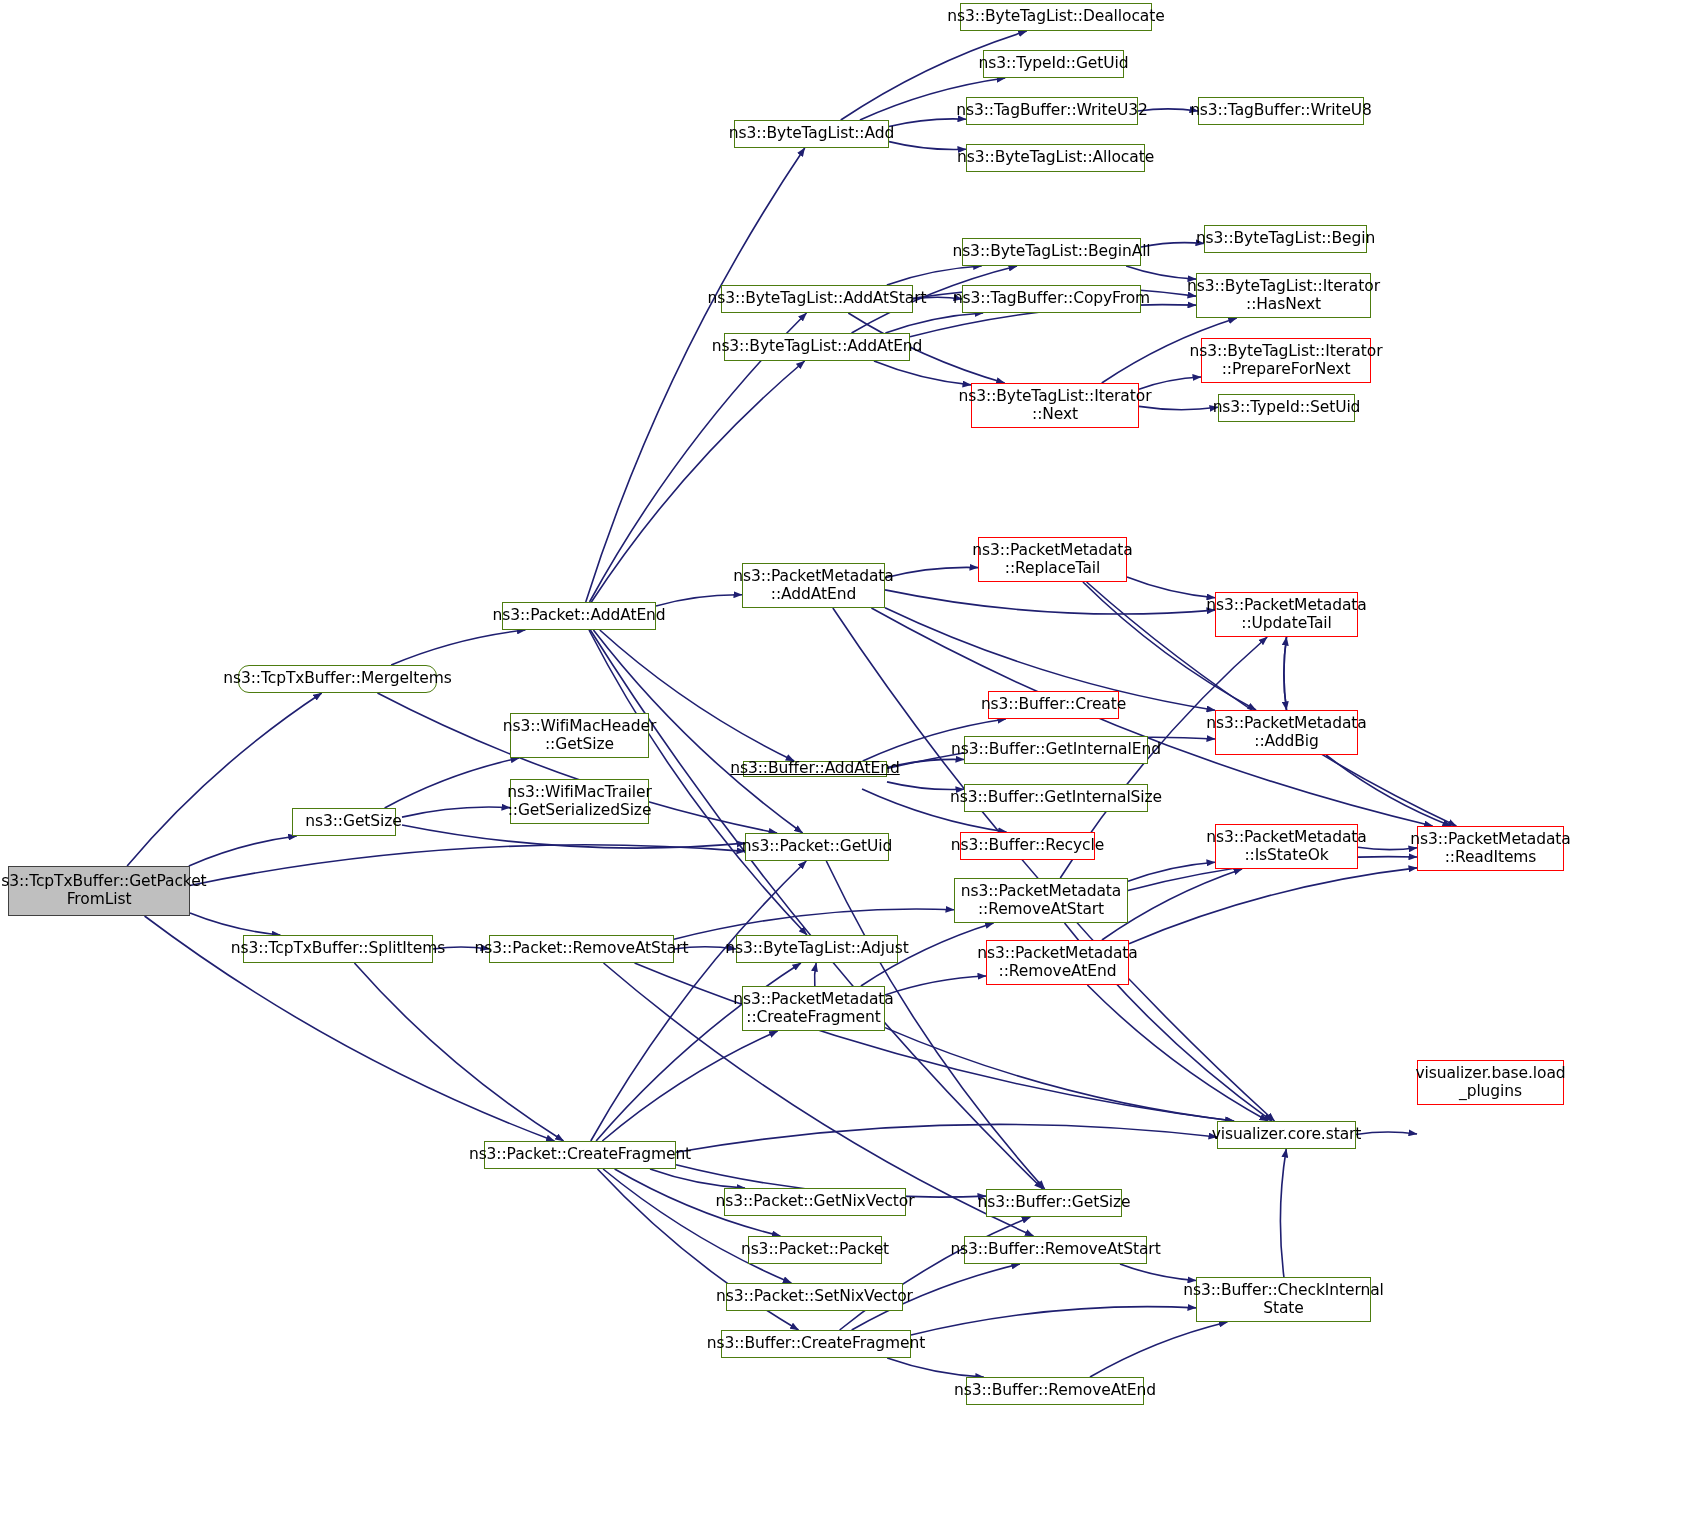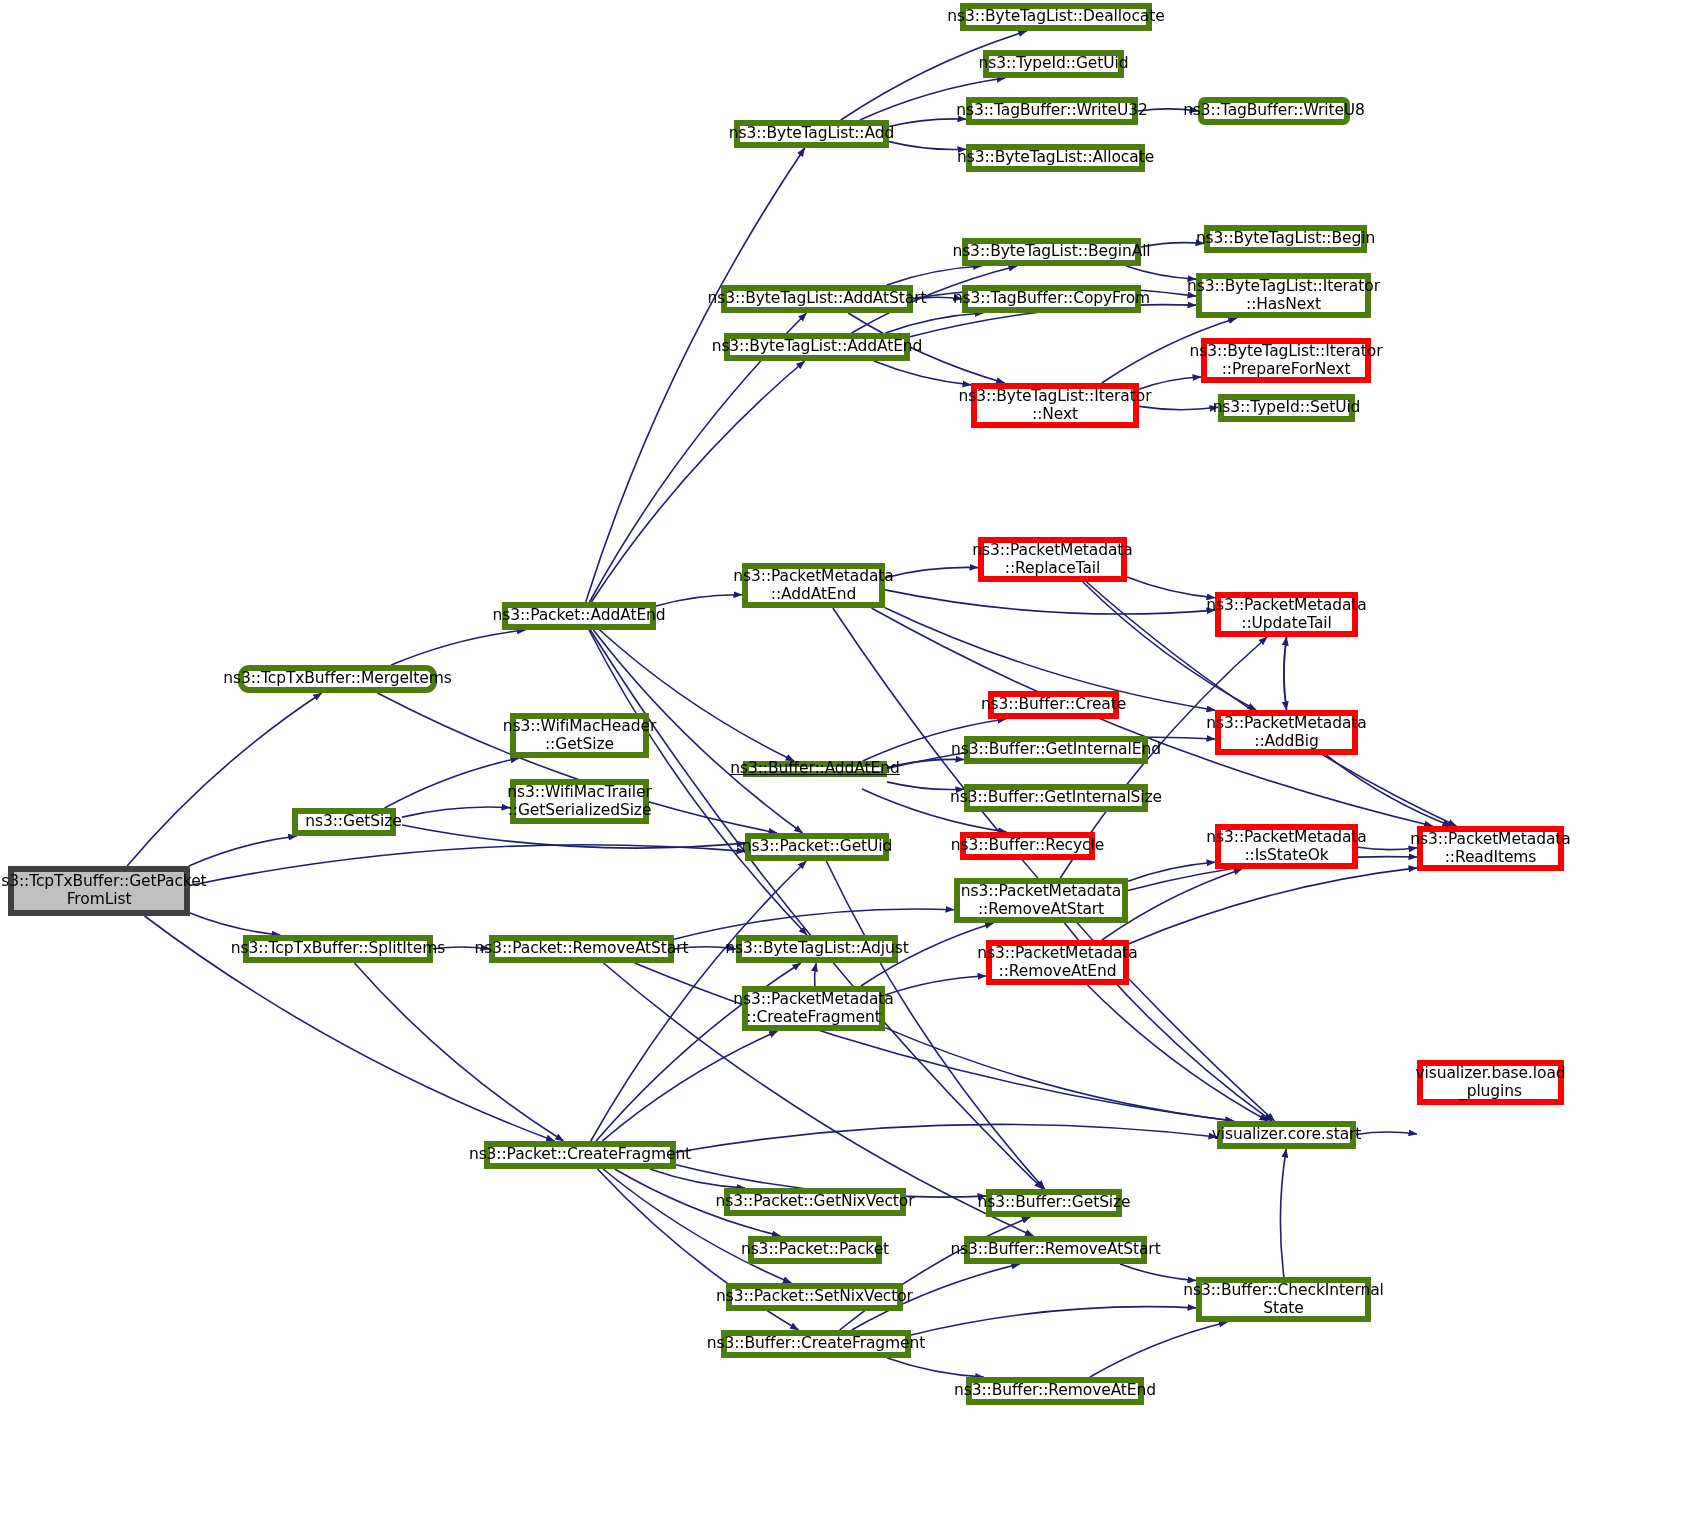--- a/index.html
+++ b/index.html
@@ -24,21 +24,21 @@
     pointer-events: none;
   }
   .node {
     position: absolute;
     box-sizing: border-box;
     display: flex;
     align-items: center;
     justify-content: center;
     text-align: center;
     background: #ffffff;
-    border: 6px solid #4d7c0f;
+    border: 1px solid #4d7c0f;
     color: #000000;
     font-size: 15.5px;
     line-height: 1.14;
     letter-spacing: -0.1px;
     padding: 0 4px;
     white-space: pre-line;
   }
   .node.red {
     border-color: #ff0000;
   }
@@ -147,21 +147,21 @@
         <path d="M1283.9103343465047,1277 Q1275.8615075987843,1212.8319270516718 1286.2446808510638,1149" fill="none" stroke="#1f1f70" stroke-width="1.6" marker-end="url(#arrow)"></path>
         <path d="M1356,1134.4889705882354 Q1386.467705882353,1129.8727058823529 1417,1134.0404411764705" fill="none" stroke="#1f1f70" stroke-width="1.6" marker-end="url(#arrow)"></path>
       </g>
   </svg>
   <div id="nodes">
       <div class="node root" style="left: 8px; top: 866px; width: 182px; height: 50px;">ns3::TcpTxBuffer::GetPacket
 FromList</div>
       <div class="node" style="left: 960px; top: 3px; width: 192px; height: 28px;">ns3::ByteTagList::Deallocate</div>
       <div class="node" style="left: 983px; top: 50px; width: 141px; height: 28px;">ns3::TypeId::GetUid</div>
       <div class="node" style="left: 966px; top: 97px; width: 172px; height: 28px;">ns3::TagBuffer::WriteU32</div>
-      <div class="node" style="left: 1198px; top: 97px; width: 152px; height: 28px; border-radius: 7px;">ns3::TagBuffer::WriteU8</div>
+      <div class="node" style="left: 1198px; top: 97px; width: 166px; height: 28px;">ns3::TagBuffer::WriteU8</div>
       <div class="node" style="left: 966px; top: 144px; width: 179px; height: 28px;">ns3::ByteTagList::Allocate</div>
       <div class="node" style="left: 734px; top: 120px; width: 155px; height: 28px;">ns3::ByteTagList::Add</div>
       <div class="node" style="left: 962px; top: 238px; width: 179px; height: 28px;">ns3::ByteTagList::BeginAll</div>
       <div class="node" style="left: 1204px; top: 225px; width: 163px; height: 28px;">ns3::ByteTagList::Begin</div>
       <div class="node" style="left: 1196px; top: 273px; width: 175px; height: 45px;">ns3::ByteTagList::Iterator
 ::HasNext</div>
       <div class="node" style="left: 721px; top: 285px; width: 192px; height: 28px;">ns3::ByteTagList::AddAtStart</div>
       <div class="node" style="left: 962px; top: 285px; width: 179px; height: 28px;">ns3::TagBuffer::CopyFrom</div>
       <div class="node red" style="left: 1201px; top: 338px; width: 170px; height: 45px;">ns3::ByteTagList::Iterator
 ::PrepareForNext</div>

